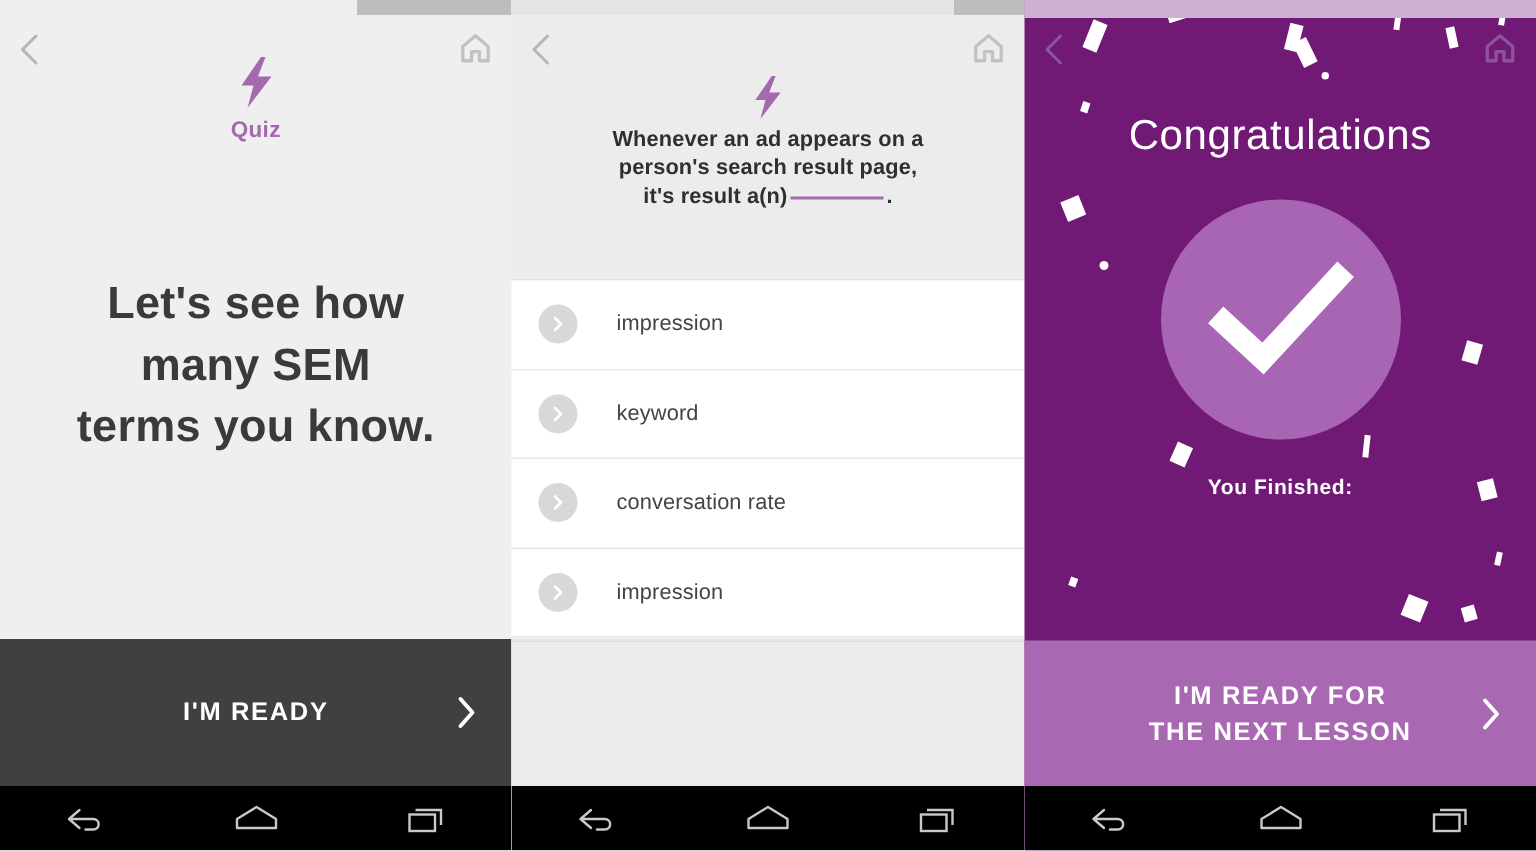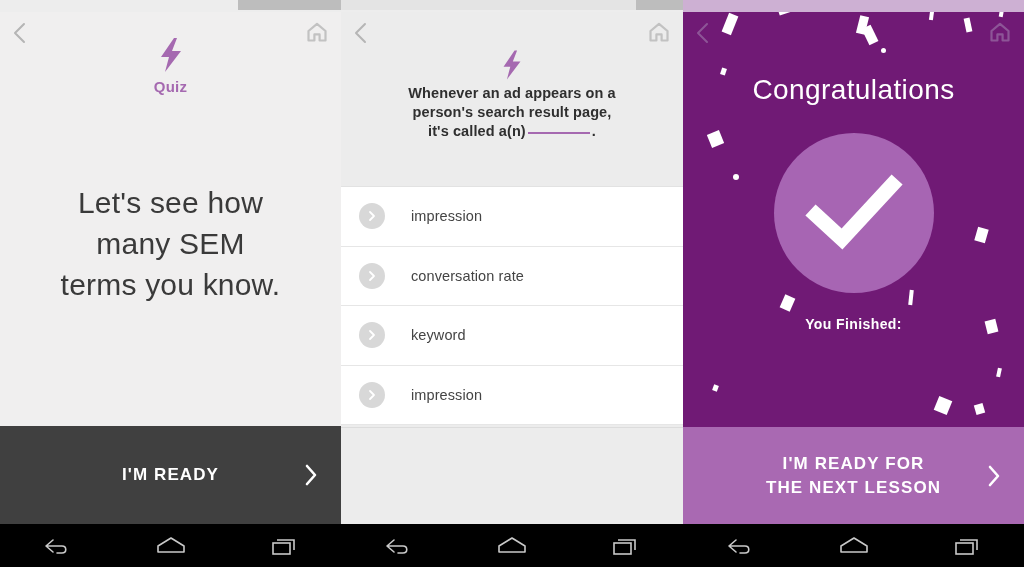--- a/index.html
+++ b/index.html
@@ -65,21 +65,21 @@
     color: #a569b0;
     letter-spacing: .2px;
   }
   .headline {
     position: absolute;
     top: 182px; left: 22px; right: 22px;
     text-align: center;
     font-size: 30px;
     line-height: 41px;
     color: #3a3a3a;
-    font-weight: 400;
+    font-weight: 700;
     letter-spacing: .2px;
   }
 
   
   .cta {
     position: absolute;
     left: 0; right: 0; bottom: 43px;
     background: #404040;
     color: #ffffff;
     cursor: pointer;
@@ -308,49 +308,49 @@
       <div class="q-bolt">
         <svg class="bolt" width="22" height="30" viewBox="0 0 26 34">
           <path d="M16 0 L3 19 L11 19 L7 34 L23 13 L14 13 L19 0 Z" fill="#a569b0"></path>
         </svg>
       </div>
 
       <div class="q-text">
         <div>Whenever an ad appears on a</div>
         <div>person's search result page,</div>
         <div>
-          <span>it's called a(n)</span><span class="blank"></span><span>.</span>
+          <span>it's result a(n)</span><span class="blank"></span><span>.</span>
         </div>
       </div>
     </div>
 
     <div class="options">
       <div class="opt">
         <span class="opt-circle">
           <svg width="12" height="12" viewBox="0 0 12 12">
               <polyline points="4,2 8,6 4,10" fill="none" stroke="#ffffff" stroke-width="1.8" stroke-linecap="round" stroke-linejoin="round"></polyline>
             </svg>
         </span>
         <span class="opt-label">impression</span>
       </div>
       <div class="opt">
         <span class="opt-circle">
           <svg width="12" height="12" viewBox="0 0 12 12">
               <polyline points="4,2 8,6 4,10" fill="none" stroke="#ffffff" stroke-width="1.8" stroke-linecap="round" stroke-linejoin="round"></polyline>
             </svg>
         </span>
-        <span class="opt-label">conversation rate</span>
+        <span class="opt-label">keyword</span>
       </div>
       <div class="opt">
         <span class="opt-circle">
           <svg width="12" height="12" viewBox="0 0 12 12">
               <polyline points="4,2 8,6 4,10" fill="none" stroke="#ffffff" stroke-width="1.8" stroke-linecap="round" stroke-linejoin="round"></polyline>
             </svg>
         </span>
-        <span class="opt-label">keyword</span>
+        <span class="opt-label">conversation rate</span>
       </div>
       <div class="opt">
         <span class="opt-circle">
           <svg width="12" height="12" viewBox="0 0 12 12">
               <polyline points="4,2 8,6 4,10" fill="none" stroke="#ffffff" stroke-width="1.8" stroke-linecap="round" stroke-linejoin="round"></polyline>
             </svg>
         </span>
         <span class="opt-label">impression</span>
       </div>
     </div>

